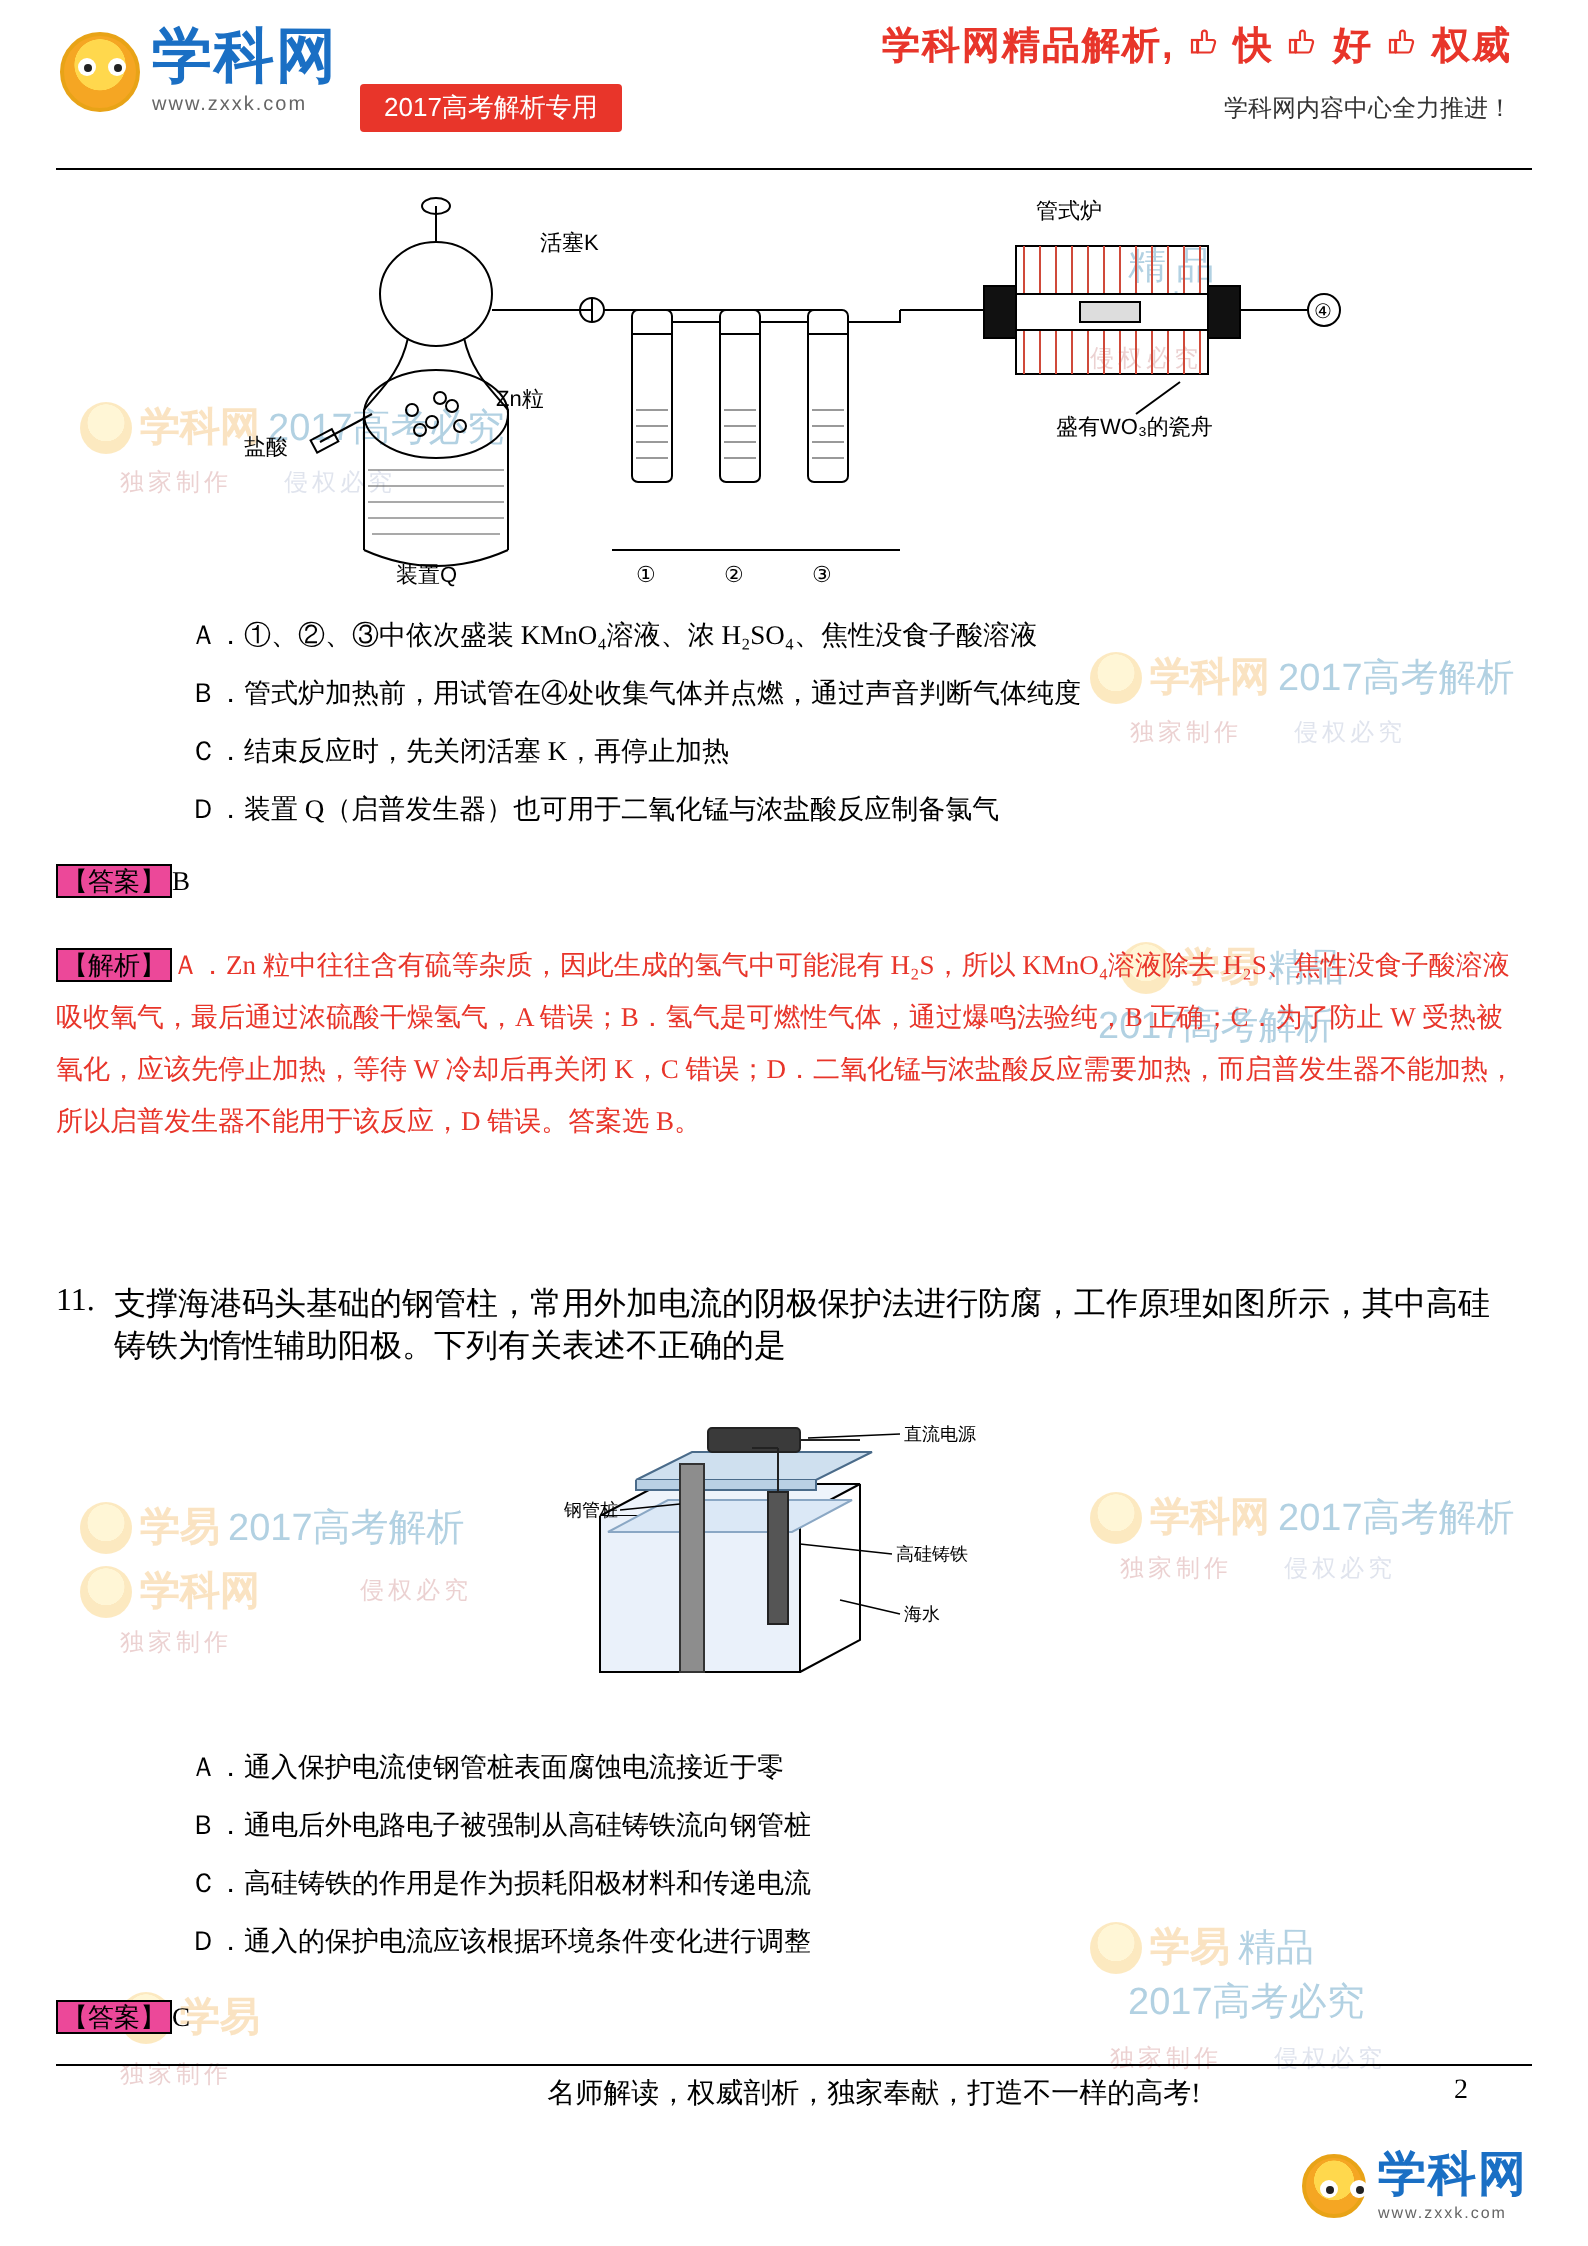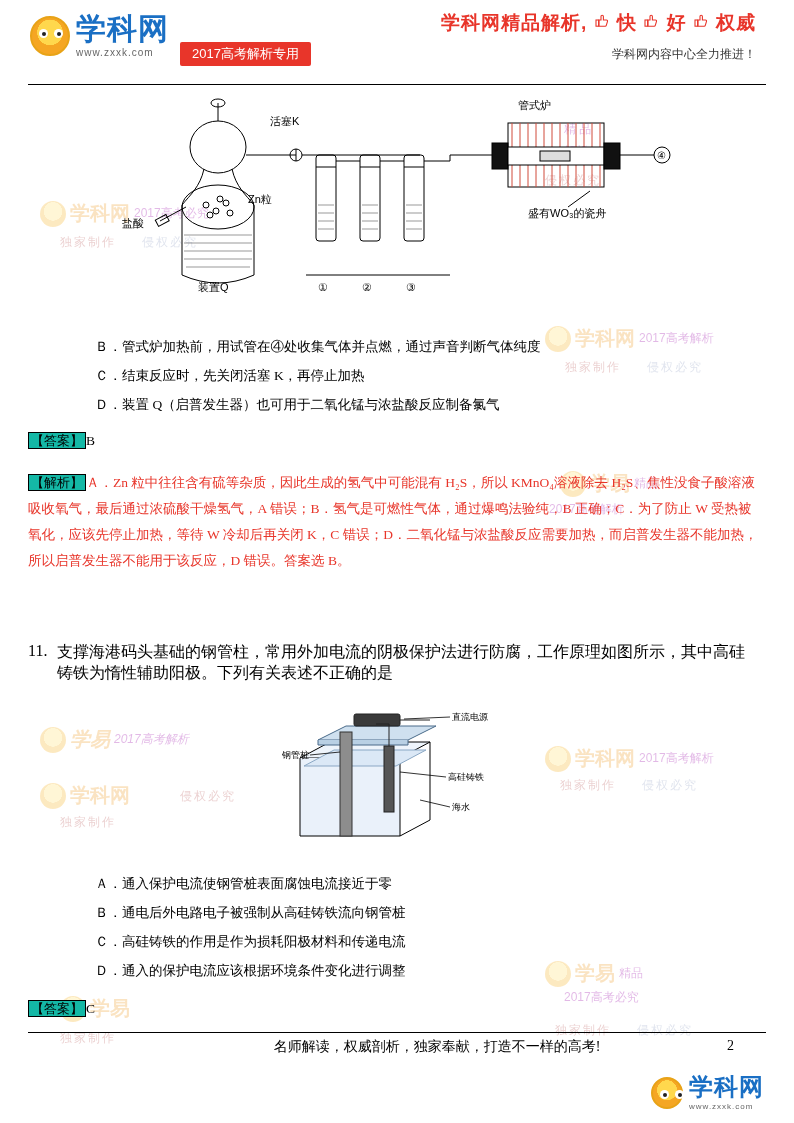--- a/index.html
+++ b/index.html
@@ -63,21 +63,21 @@
   
   .fig1{position:absolute;left:120px;top:95px;width:560px;height:200px;}
   .fig1 svg{display:block;}
 
   
   .opt{
     position:absolute;left:95px;font-size:13.5px;line-height:20px;
     font-family:"Liberation Serif",serif;white-space:nowrap;
   }
   .ans-label{
-    background:#14b8a6;border:1px solid #000;padding:0 2px;font-size:13px;
+    background:#ec4899;border:1px solid #000;padding:0 2px;font-size:13px;
   }
   .ansline{position:absolute;left:28px;font-size:13.5px;white-space:nowrap;}
   .explain{
     position:absolute;left:28px;width:730px;color:#e8352a;font-size:13.5px;line-height:26px;
   }
   .explain .bk{color:#000;}
   .q11-num{position:absolute;left:28px;}
   .q11-body{position:absolute;left:57px;width:690px;}
 
   
@@ -98,21 +98,21 @@
   .wm{
     position:absolute;pointer-events:none;opacity:.30;
     font-family:"Liberation Sans",sans-serif;white-space:nowrap;
   }
   .wm-owl{
     width:26px;height:26px;border-radius:50%;
     background:radial-gradient(circle at 50% 40%, #ffe37a 0 45%, #f7b733 46% 100%);
     display:inline-block;vertical-align:middle;margin-right:4px;
   }
   .wm-a{font-size:20px;font-weight:bold;color:#f0a63a;vertical-align:middle;}
-  .wm-b{font-size:12px;color:#a21caf;vertical-align:middle;margin-left:4px;}
+  .wm-b{font-size:19px;color:#0369a1;vertical-align:middle;margin-left:4px;}
   .wm-c{font-size:12px;color:#c06a6a;letter-spacing:2px;}
   .wm-d{font-size:12px;color:#9aa7c7;letter-spacing:2px;margin-left:26px;}
 </style>
 </head>
 <body>
 
 <div class="page">
 
   <div class="wm" style="left:40px;top:200px;">
     <span class="wm-owl"></span><span class="wm-a">学科网</span><span class="wm-b">2017高考必究</span>
@@ -138,21 +138,21 @@
     <span class="wm-c">独家制作</span><span class="wm-d">侵权必究</span>
   </div>
 
   <div class="wm" style="left:560px;top:470px;">
     <span class="wm-owl"></span><span class="wm-a">学易</span><span class="wm-b">精品</span>
   </div>
   <div class="wm" style="left:545px;top:500px;">
     <span class="wm-b">2017高考解析</span>
   </div>
 
-  <div class="wm" style="left:40px;top:726px;font-style:italic;">
+  <div class="wm" style="left:40px;top:750px;">
     <span class="wm-owl"></span><span class="wm-a">学易</span><span class="wm-b">2017高考解析</span>
   </div>
   <div class="wm" style="left:40px;top:782px;">
     <span class="wm-owl"></span><span class="wm-a">学科网</span>
   </div>
   <div class="wm" style="left:180px;top:786px;">
     <span class="wm-c">侵权必究</span>
   </div>
   <div class="wm" style="left:60px;top:812px;">
     <span class="wm-c">独家制作</span>
@@ -319,20 +319,21 @@
         <text x="198" y="196">①</text>
         <text x="242" y="196">②</text>
         <text x="286" y="196">③</text>
         <text x="537" y="64" font-size="10">④</text>
         <text x="408" y="122">盛有WO₃的瓷舟</text>
         <path d="M448 112 L470 96" stroke="#000" stroke-width="1" fill="none"></path>
       </g>
     </svg>
   </div>
 
+  <div class="opt" style="top:308px;">Ａ．①、②、③中依次盛装 KMnO₄溶液、浓 H₂SO₄、焦性没食子酸溶液</div>
   <div class="opt" style="top:337px;">Ｂ．管式炉加热前，用试管在④处收集气体并点燃，通过声音判断气体纯度</div>
   <div class="opt" style="top:366px;">Ｃ．结束反应时，先关闭活塞 K，再停止加热</div>
   <div class="opt" style="top:395px;">Ｄ．装置 Q（启普发生器）也可用于二氧化锰与浓盐酸反应制备氯气</div>
 
   <div class="ansline" style="top:432px;">
     <span class="ans-label">【答案】</span><span>B</span>
   </div>
 
   <div class="explain" style="top:470px;">
     <span class="ans-label bk">【解析】</span><span>Ａ．Zn 粒中往往含有硫等杂质，因此生成的氢气中可能混有 H₂S，所以 KMnO₄溶液除去 H₂S、焦性没食子酸溶液吸收氧气，最后通过浓硫酸干燥氢气，A 错误；B．氢气是可燃性气体，通过爆鸣法验纯，B 正确；C．为了防止 W 受热被氧化，应该先停止加热，等待 W 冷却后再关闭 K，C 错误；D．二氧化锰与浓盐酸反应需要加热，而启普发生器不能加热，所以启普发生器不能用于该反应，D 错误。答案选 B。</span>

